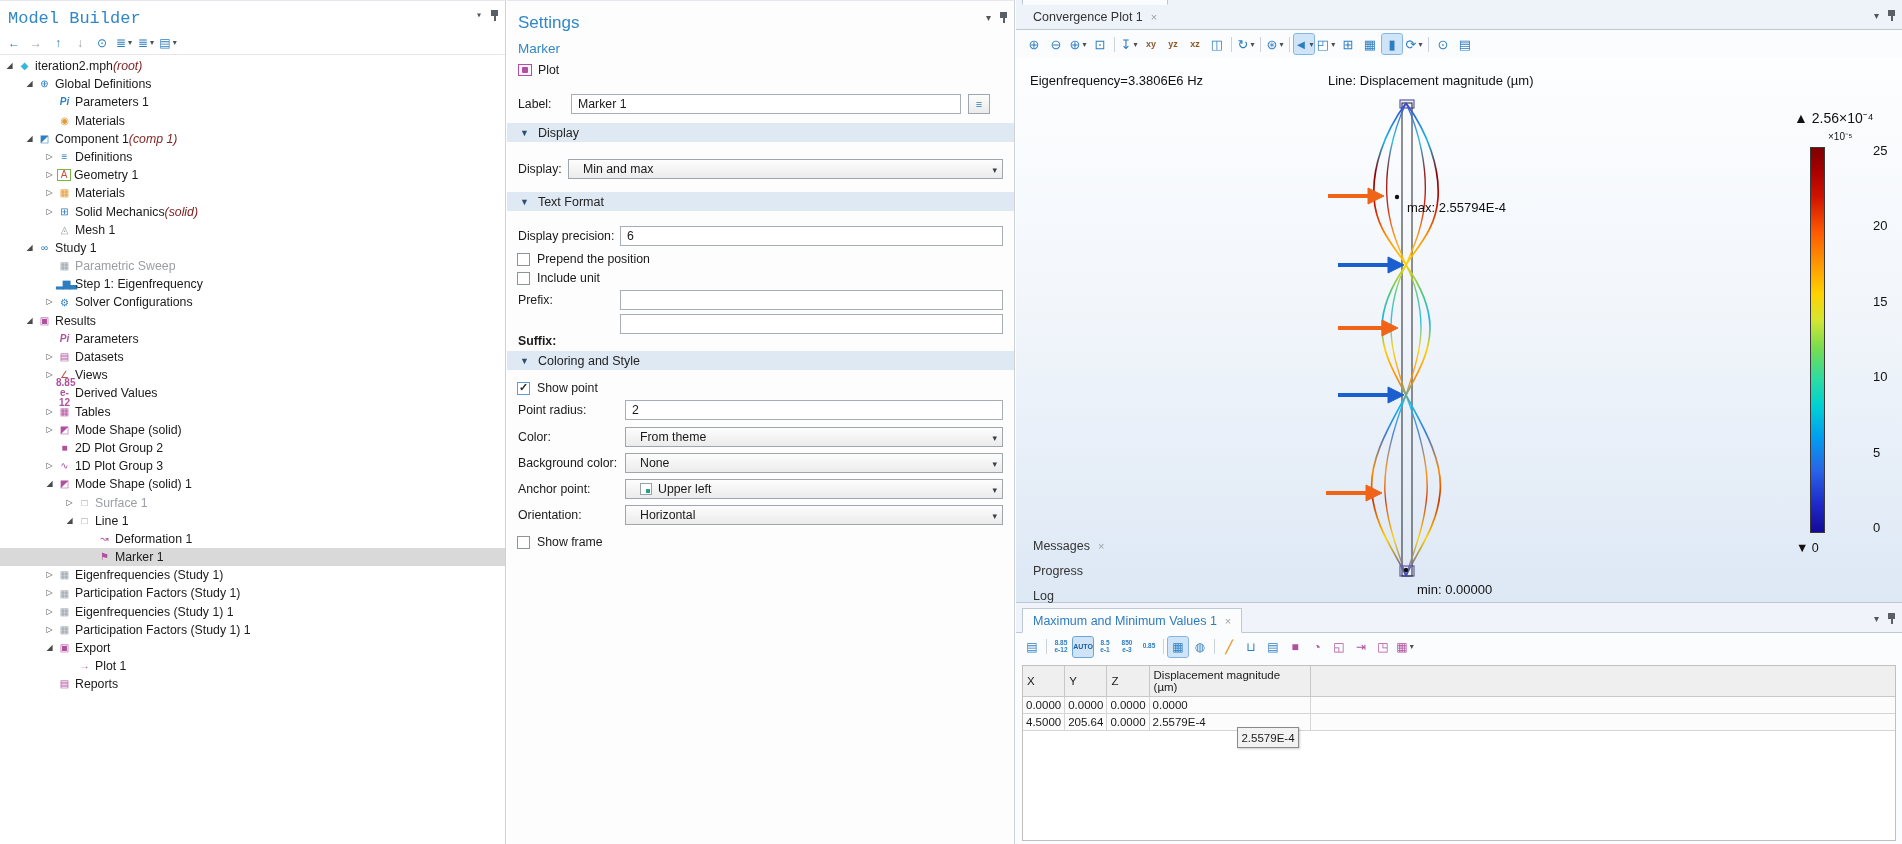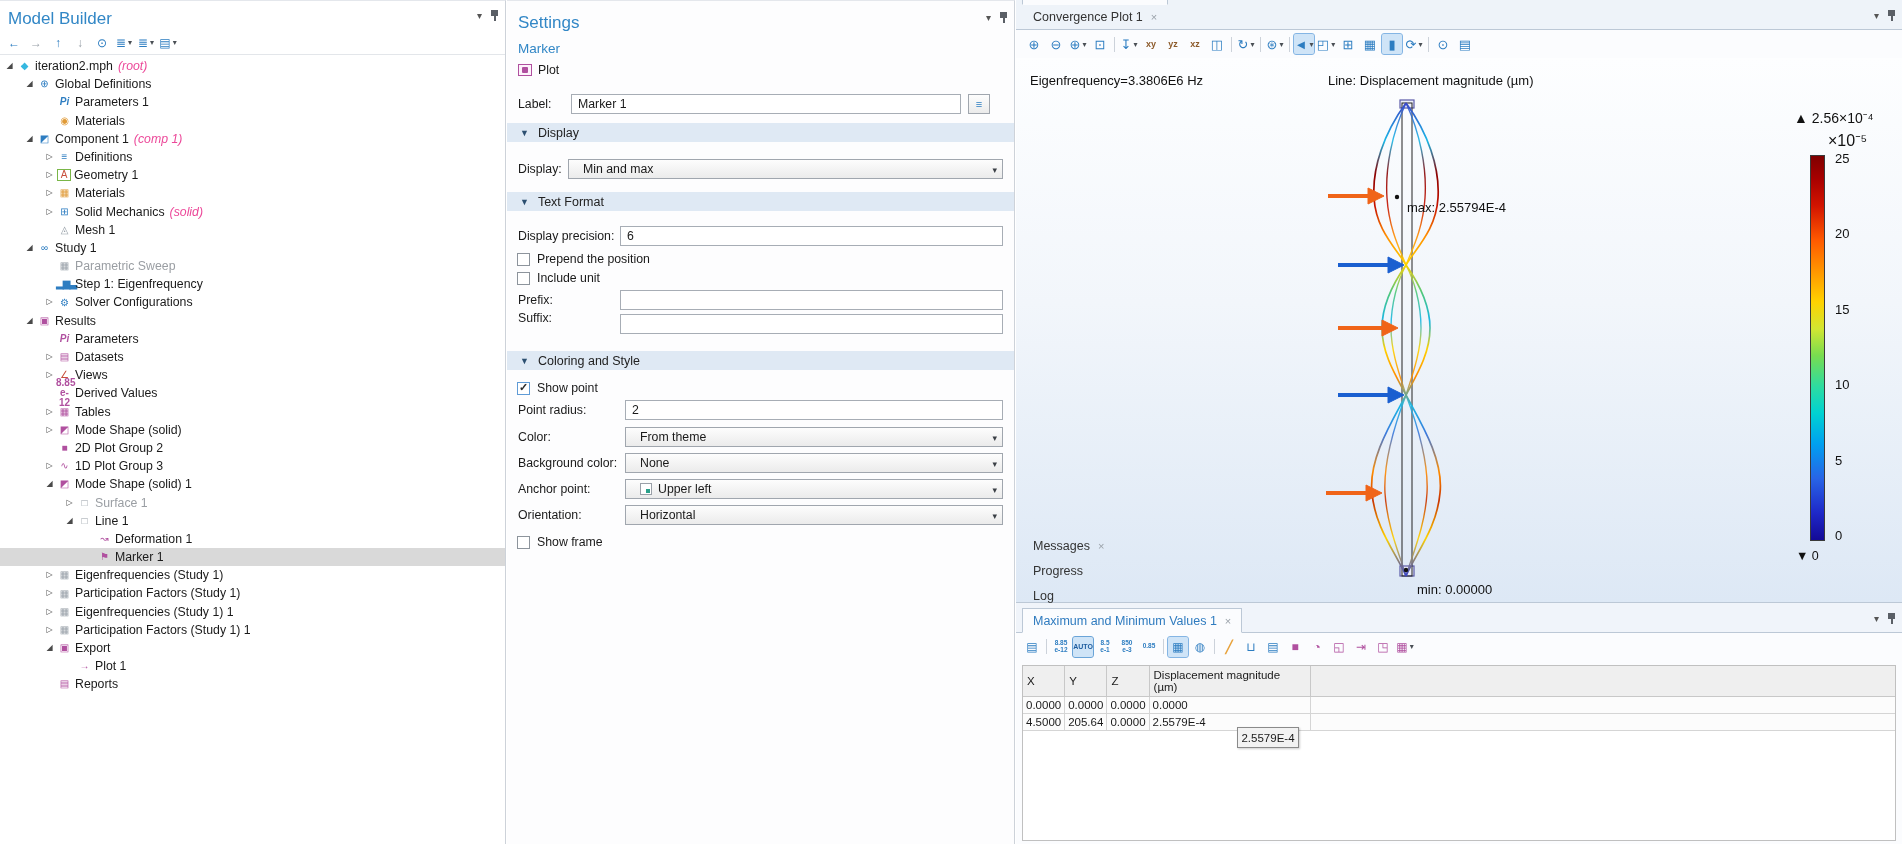--- a/index.html
+++ b/index.html
@@ -6,21 +6,21 @@
   html,body { width:1902px; height:844px; overflow:hidden; }
   body { font-family:"Liberation Sans", sans-serif; font-size:12.3px; color:#1a1a1a; background:#fff; }
   .app { position:relative; width:1902px; height:844px; background:#fff; }
 
   
   .mb-panel { position:absolute; left:0; top:0; width:506px; height:844px; background:#fff; border-right:1px solid #cdd2d9; border-top:1px solid #e4e7ec; }
   .set-panel { position:absolute; left:507px; top:0; width:508px; height:844px; background:#fdfdfe; border-right:1px solid #cdd2d9; border-top:1px solid #e4e7ec; }
   .right-col { position:absolute; left:1016px; top:0; width:886px; height:844px; background:#404040; }
 
   
-  .panel-head { position:relative; height:30px; }
+  .panel-head { position:relative; height:30px;font-family:Liberation Mono, monospace; }
   .panel-title { position:absolute; left:8px; top:8px; font-size:17px; color:#3287c6; }
   .head-ctrls { position:absolute; right:6px; top:8px; display:flex; gap:8px; align-items:center; }
   .menu-arrow { color:#555; font-size:10px; }
   .pin { display:inline-block; width:9px; height:12px; position:relative; }
   .pin::before { content:""; position:absolute; left:1px; top:1px; width:7px; height:6px; background:#5a5f66; }
   .pin::after { content:""; position:absolute; left:4px; top:7px; width:1.5px; height:5px; background:#5a5f66; }
 
   
   .mb-toolbar { height:24px; display:flex; align-items:center; padding-left:4px; gap:2px; border-bottom:1px solid #e3e6ea; }
   .tbtn { min-width:20px; height:20px; display:inline-flex; align-items:center; justify-content:center; color:#2d7dc1; font-size:12px; cursor:default; border-radius:2px; position:relative; }
@@ -31,21 +31,21 @@
   .tbtn.active { background:#cfe4f7; outline:1px solid #84b5e4; }
   .tbtn.txt .g { font-size:9px; font-weight:bold; color:#8c5a2a; }
   .tbtn.gray { color:#9aa1a9; }
 
   .tree { position:absolute; top:56px; left:0; right:0; bottom:0; overflow:hidden; }
   .trow { height:18.2px; line-height:18.2px; white-space:nowrap; display:flex; align-items:center; }
   .trow.sel { background:#d9d9d9; }
   .trow .exp { width:13px; display:inline-block; text-align:center; font-size:8px; color:#4a4a4a; flex:none; }
   .trow .ticon { width:17px; display:inline-block; text-align:center; font-size:10px; flex:none; line-height:10px; }
   .trow .tl { margin-left:2px; }
-  .trow .ts { margin-left:5px; font-style:italic; color:#ec4899; }
+  .trow .ts { font-style:italic; color:#7f1d1d; }
   .trow.dim .tl { color:#9a9ea3; }
   .lv0 { padding-left:3px; } .lv1 { padding-left:23px; } .lv2 { padding-left:43px; } .lv3 { padding-left:63px; } .lv4 { padding-left:83px; }
   .cb { color:#2d7dc1; } .cm { color:#b0509f; } .co { color:#e09a36; } .cg { color:#98a0a8; } .cr { color:#c94f3d; } .cc { color:#35b8e0; }
   .pi { font-size:9px; font-weight:bold; font-style:italic; }
   .box-green { outline:1px solid #7ab648; font-size:9px; width:12px !important; margin:0 2px; }
   .tiny2 { font-size:6px; line-height:6px; white-space:pre-line; font-weight:bold; }
   .bars { font-size:7px; letter-spacing:-1px; }
 
   
   .set-body { position:relative; width:100%; height:100%; }
@@ -75,22 +75,22 @@
   .tab { height:25px; display:flex; align-items:center; padding:0 10px; margin-right:2px; border:1px solid transparent; color:#333; cursor:default; font-size:12.5px; }
   .tab.active { background:#fbfcfe; border-color:#bcc8d6; border-bottom-color:#fbfcfe; margin-bottom:-1px; }
   .tab .tx { margin-left:8px; color:#9aa1a9; font-size:11px; }
   .tab.bluetab { color:#2f7bbf; }
   .gfx-toolbar { height:28px; display:flex; align-items:center; padding-left:8px; gap:2px; background:#fbfcfe; }
   .gfx-toolbar .tbtn { font-size:13px; }
   .canvas { position:absolute; left:0; top:58px; width:1014px; height:544px; background:linear-gradient(180deg,#fdfeff 0%,#f2f6fb 45%,#dde8f5 100%); }
   .cv-label { position:absolute; font-size:13px; color:#111; }
   .legend-wrap { position:absolute; left:778px; top:50px; width:100px; }
   .leg-max { font-size:14px; color:#111; }
-  .leg-scale { font-size:16px; color:#111; margin:2px 0 4px 34px; }
-  .leg-flex { display:flex; margin-left:16px; }
+  .leg-scale { font-size:10px; color:#111; margin:2px 0 4px 34px; }
+  .leg-flex { display:flex; margin-left:16px;gap:38px; }
   .leg-bar { width:15px; height:386px; border:1px solid #3a3a3a; background:linear-gradient(180deg,#7f0000 0%,#a80000 6%,#d21400 13%,#ff5a00 22%,#ff9600 30%,#ffd200 38%,#d2e632 45%,#78dc50 52%,#2edca0 60%,#00d2d2 67%,#00a0f0 75%,#2864e6 84%,#1e28c8 93%,#140a96 100%); }
   .leg-ticks { display:flex; flex-direction:column; justify-content:space-between; margin-left:10px; height:392px; margin-top:-4px; font-size:13px; color:#111; }
   .leg-min { font-size:12.5px; color:#111; margin:6px 0 0 2px; }
   .thumb-ic { position:absolute; right:6px; top:2px; width:18px; height:13px; border-radius:2px; background:linear-gradient(135deg,#ffd24a 0%,#ffd24a 35%,#2d7dc1 35%,#5aa7e0 100%); border:1px solid #8fb6d9; }
 
   
   .bottom { position:absolute; left:0; top:602px; width:886px; height:242px; background:#fbfcfe; border-top:1px solid #bcc8d6; }
   .bottom .tabbar { background:#f0f4fa; }
   .btm-toolbar { height:27px; display:flex; align-items:center; padding-left:6px; gap:2px; }
   .btm-toolbar .tbtn { font-size:12px; }
@@ -451,21 +451,21 @@
         <span>Prepend the position</span>
       </div>
       <div class="frow" style="left:10px; top:267px;">
         <span class="cbx"></span>
         <span>Include unit</span>
       </div>
       <div class="frow" style="left:11px; top:289px;">
           <span class="flabel">Prefix:</span>
         </div>
       <div class="tinput" style="left:113px; top:289px; width:383px;"></div>
-      <div class="frow" style="left:11px; top:307px;">
+      <div class="frow" style="left:11px; top:330px;font-weight:bold;">
           <span class="flabel">Suffix:</span>
         </div>
       <div class="tinput" style="left:113px; top:313px; width:383px;"></div>
 
       <div class="secband" style="top:350px;">
         <span class="tri">▼</span>
         <span class="stitle">Coloring and Style</span>
       </div>
       <div class="frow" style="left:10px; top:377px;">
         <span class="cbx checked"></span>

